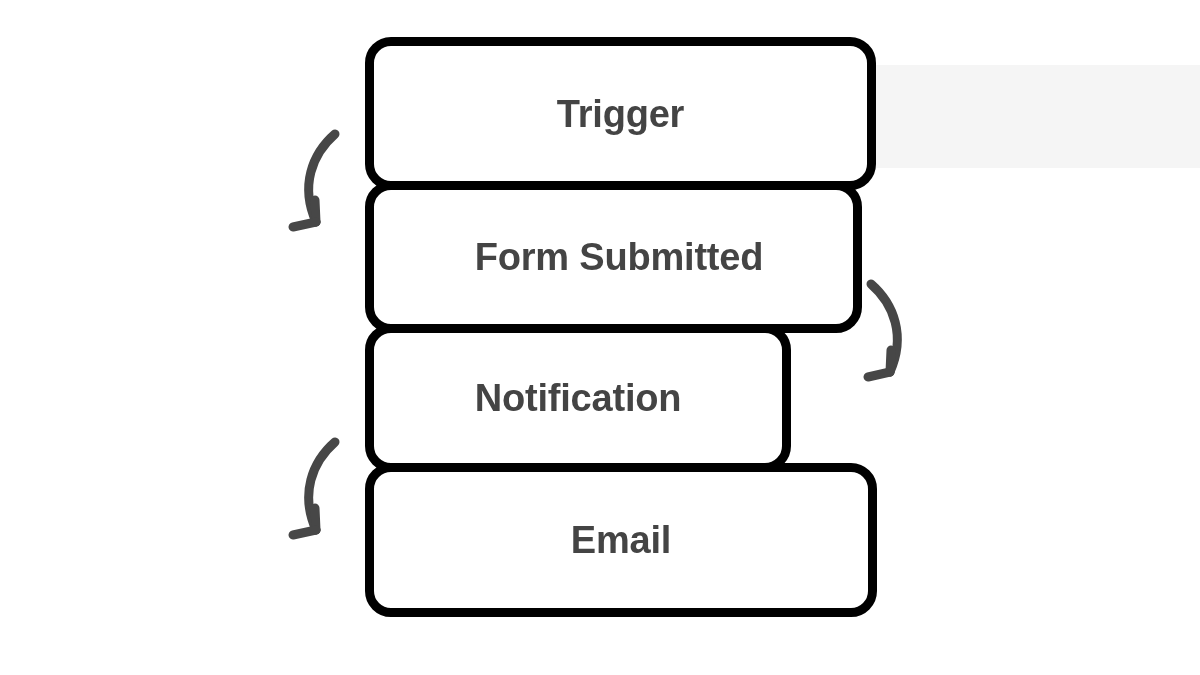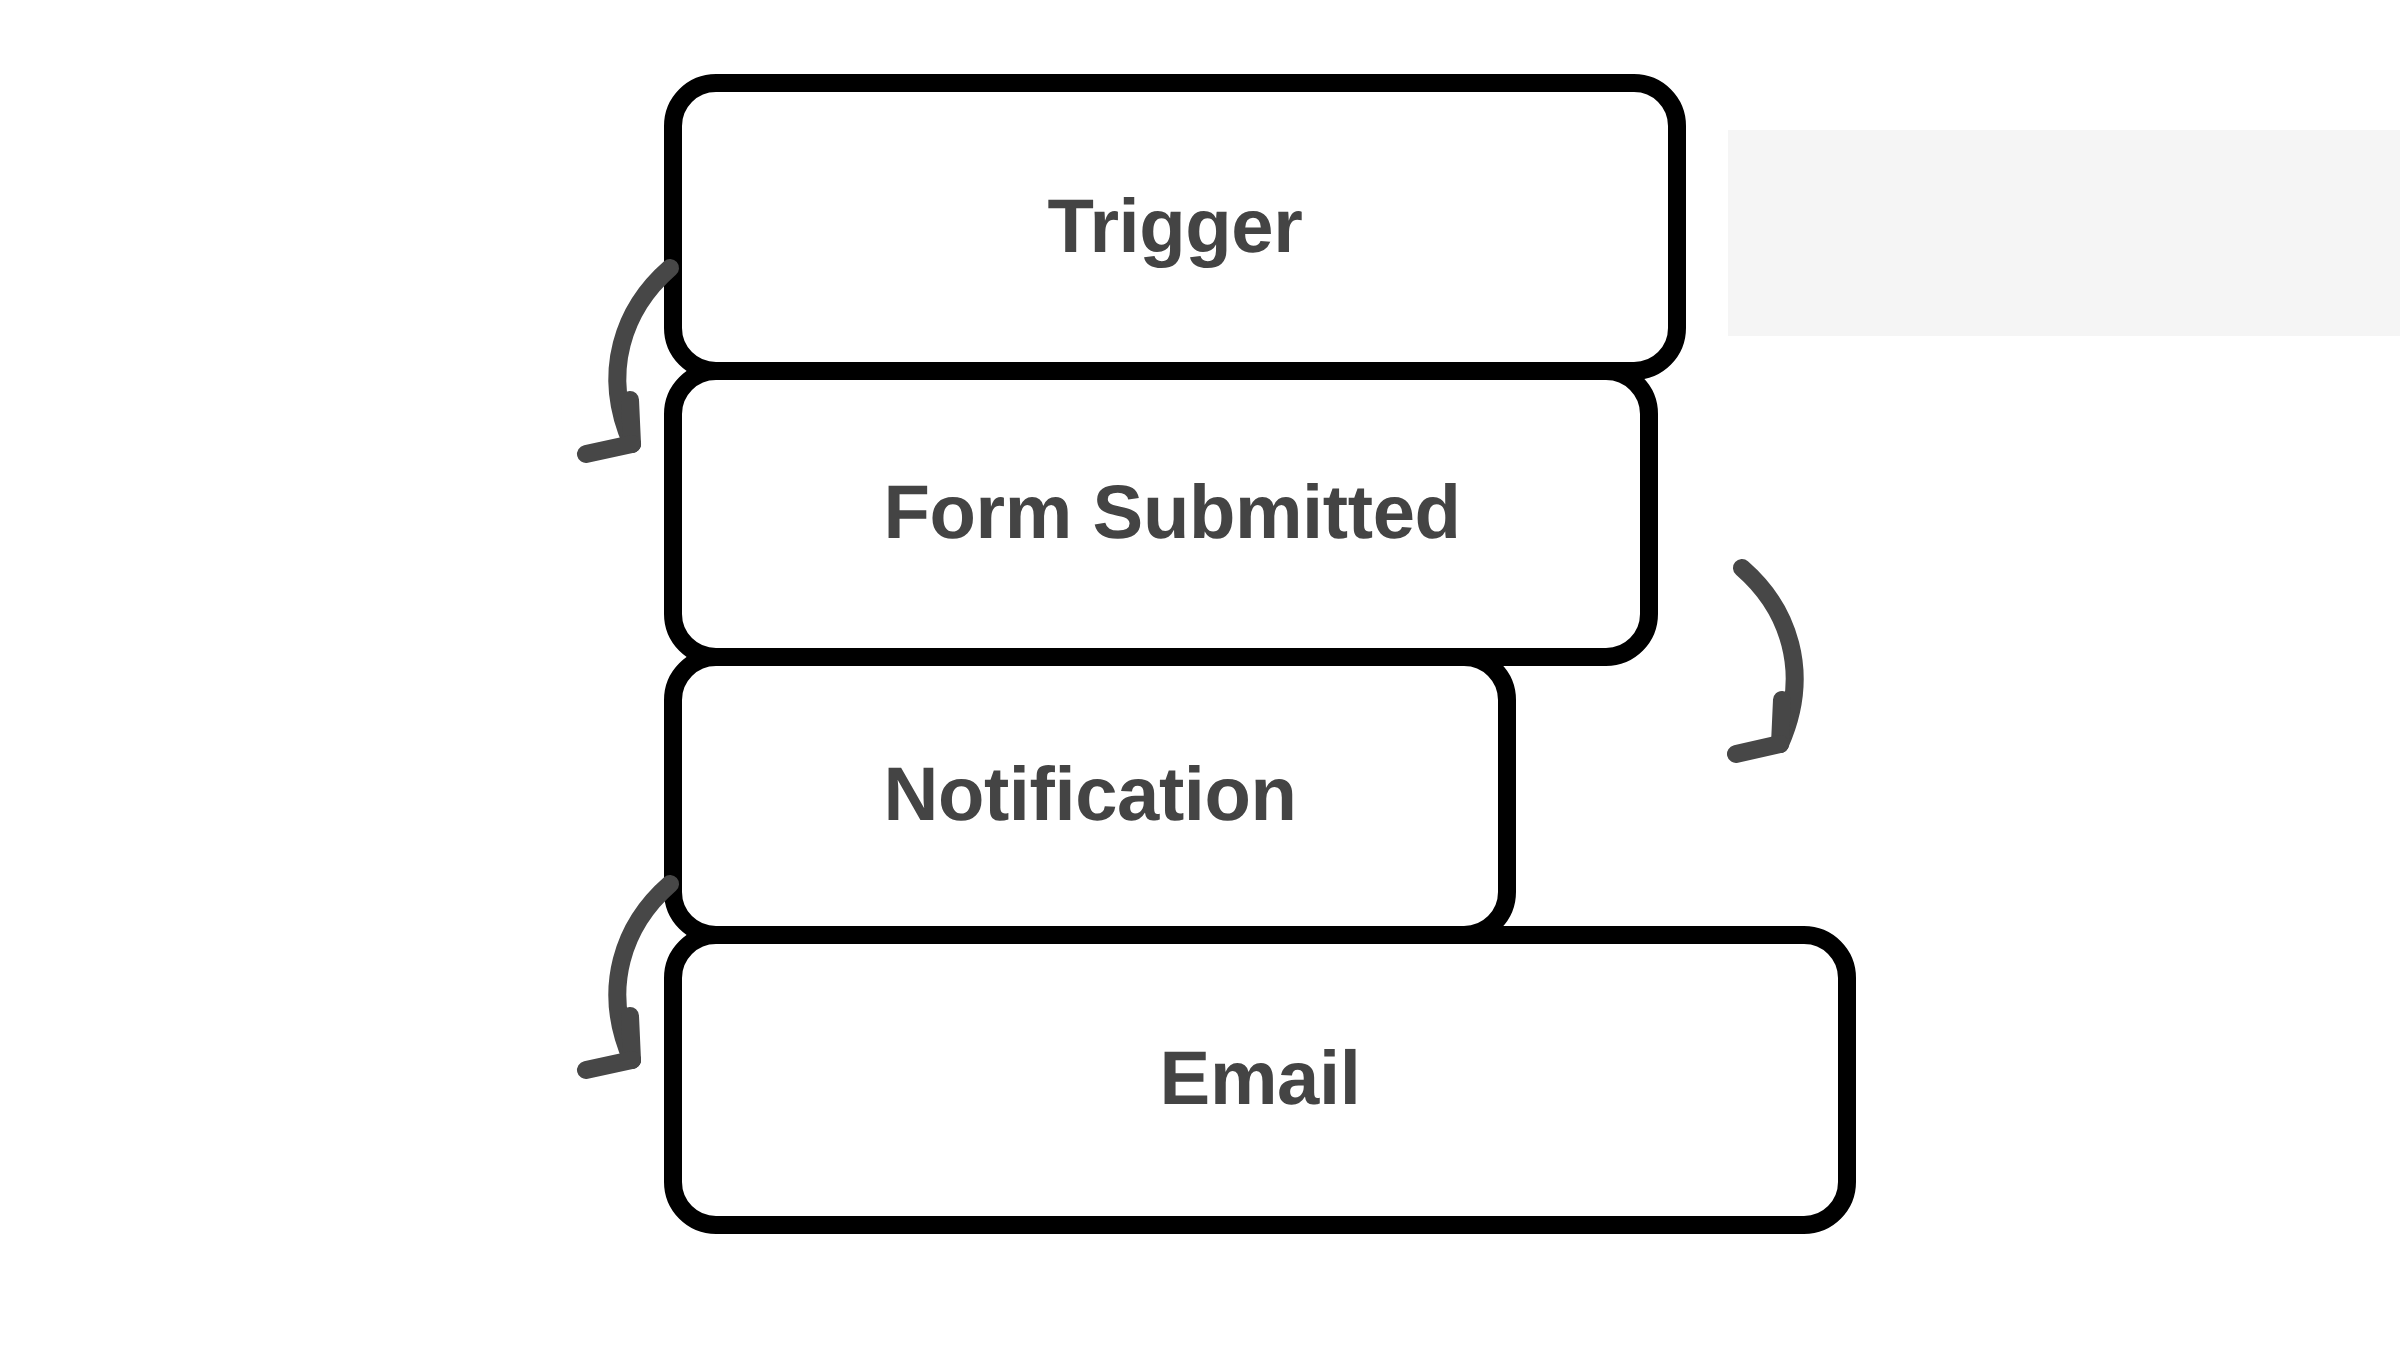--- a/index.html
+++ b/index.html
@@ -27,21 +27,21 @@
     left: 864px;
     top: 65px;
     width: 336px;
     height: 103px;
     background: #f5f5f5;
   }
 
   
   .flow-stack {
     position: absolute;
-    left: 332px;
+    left: 365px;
     top: 37px;
     width: 512px;
   }
 
   .node {
     position: relative;
     box-sizing: border-box;
     background: #ffffff;
     border: 9px solid #000000;
     border-radius: 26px;
@@ -70,21 +70,21 @@
     height: 152px;
     margin: -9px 0 0 0;
     padding-left: 11px;
   }
   .node-notification {
     width: 426px;
     height: 148px;
     margin: -9px 0 0 0;
   }
   .node-email {
-    width: 596px;
+    width: 512px;
     height: 154px;
     margin: -9px 0 0 0;
   }
 
   
   .loop-arrow {
     position: absolute;
     pointer-events: none;
   }
   .loop-arrow svg { display: block; overflow: visible; }

